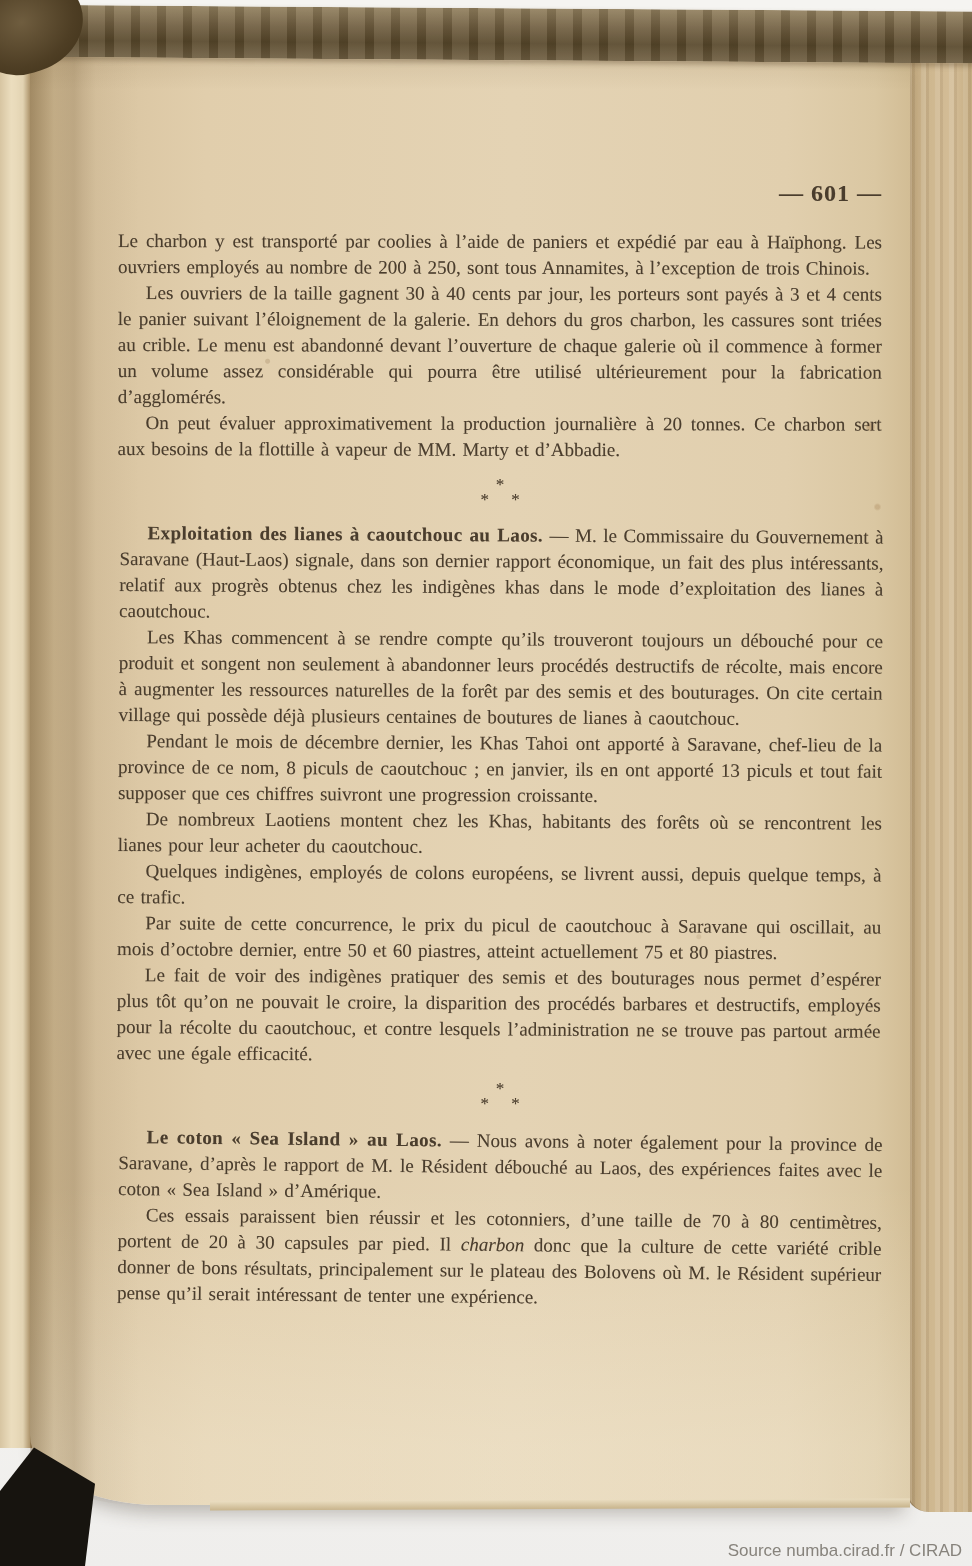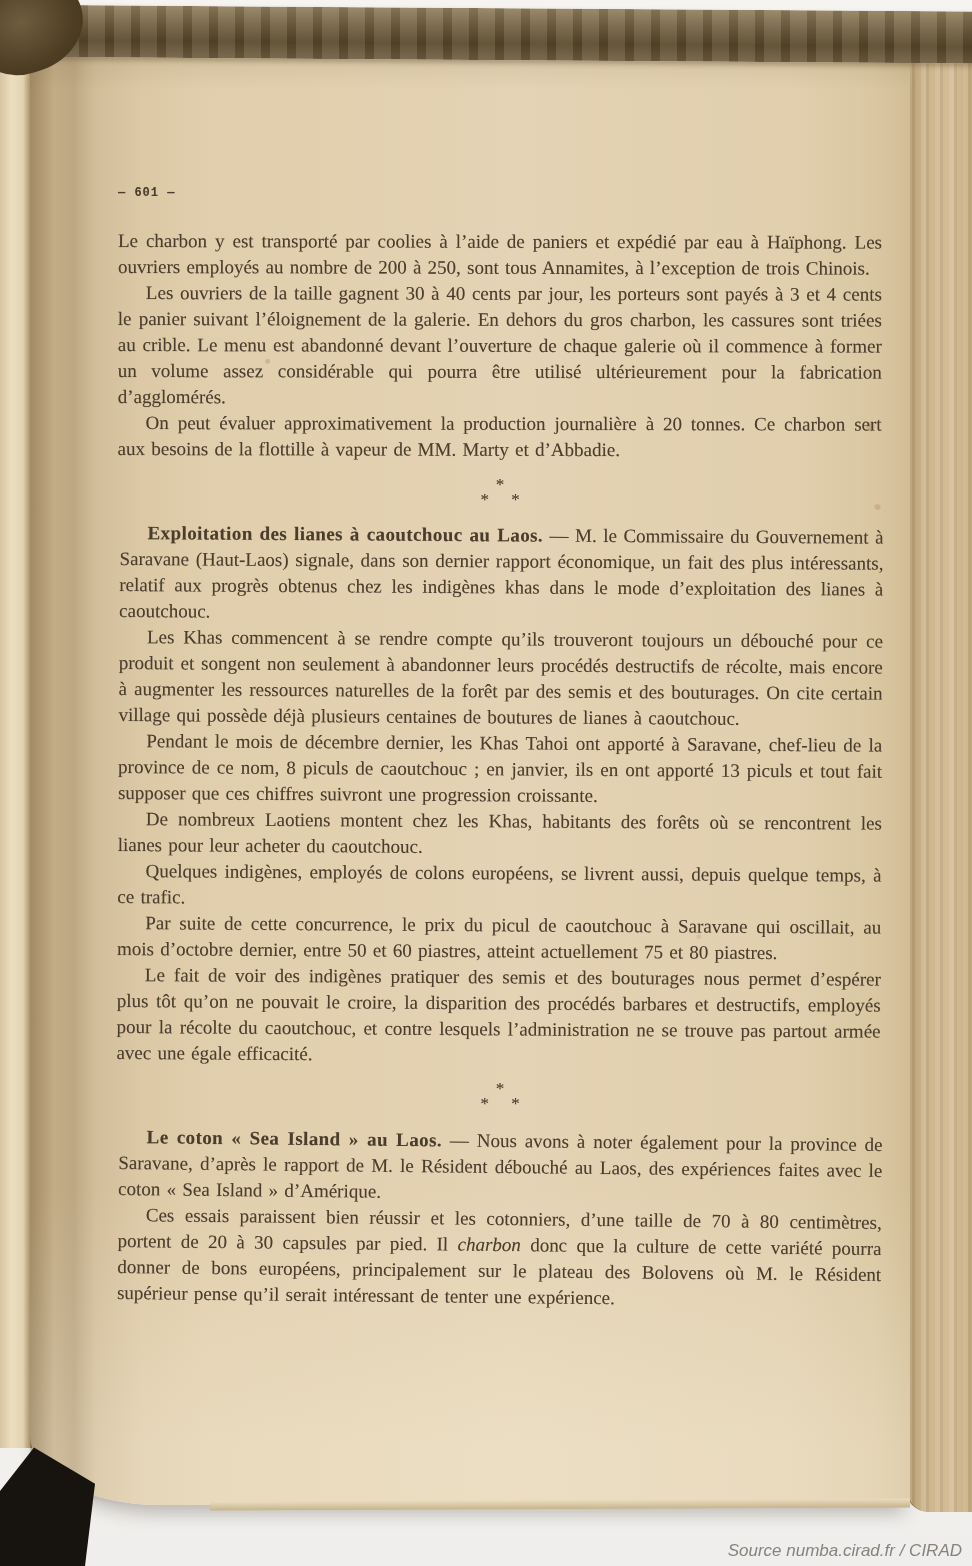--- a/index.html
+++ b/index.html
@@ -65,35 +65,35 @@
     background:#17140f;
     clip-path:polygon(0 38%, 34% 2%, 95% 32%, 85% 100%, 0 100%);
   }
   
   .text {
     position:absolute; left:118px; top:180px; width:764px;
     font-size:19px; line-height:26px; color:#4a3d2d;
     text-align:justify; text-rendering:optimizeLegibility;
     text-shadow:0.2px 0.2px 0 rgba(74,61,45,.30);
   }
-  .pagenum { text-align:left; font-weight:bold; font-size:12px; letter-spacing:1px; margin:0 0 22px 0;font-family:Liberation Mono, monospace; }
+  .pagenum { text-align:right; font-weight:bold; font-size:24px; letter-spacing:1px; margin:0 0 22px 0; }
   .text p { margin:0; text-indent:28px; word-spacing:1.5px; hyphens:auto; }
   .text p.noindent { text-indent:0; }
   .heading { font-weight:bold; letter-spacing:0.4px; }
   .asterism { text-align:center; font-size:17px; line-height:15px; margin:15px 0 13px 0; color:#4a3d2d; }
   .asterism .row2 { letter-spacing:9px; margin-left:9px; }
   .block-intro  { transform:rotate(0.12deg); transform-origin:0 0; }
   .block-rubber { transform:rotate(0.35deg); transform-origin:0 50%; }
   .block-cotton { transform:rotate(0.6deg);  transform-origin:0 40%; }
   em { font-style:italic; }
   
   .caption {
     position:absolute; right:10px; top:1541px;
     font-family:"Liberation Sans","DejaVu Sans",sans-serif;
-    font-size:17px; color:#87837c;font-style:italic;
+    font-size:17px; color:#87837c;
   }
 </style>
 </head>
 <body>
 
 <div id="scan">
 
   <div class="under-pages"></div>
   <div class="left-strip"></div>
   <div class="page"></div>
@@ -127,18 +127,18 @@
       <p>Le fait de voir des indigènes pratiquer des semis et des bouturages nous permet d’espérer plus tôt qu’on ne pouvait le croire, la disparition des procédés barbares et destructifs, employés pour la récolte du caoutchouc, et contre lesquels l’administration ne se trouve pas partout armée avec une égale efficacité.</p>
     </div>
 
     <div class="asterism">
       <div>*</div>
       <div class="row2">* *</div>
     </div>
 
     <div class="block-cotton">
       <p><span class="heading">Le coton « Sea Island » au Laos.</span><span> — Nous avons à noter également pour la province de Saravane, d’après le rapport de M. le Résident débouché au Laos, des expériences faites avec le coton « Sea Island » d’Amérique.</span></p>
-      <p><span>Ces essais paraissent bien réussir et les cotonniers, d’une taille de 70 à 80 centimètres, portent de 20 à 30 capsules par pied. Il </span><em>charbon</em><span> donc que la culture de cette variété pourra donner de bons européens, principalement sur le plateau des Bolovens où M. le Résident supérieur pense qu’il serait intéressant de tenter une expérience.</span></p>
+      <p><span>Ces essais paraissent bien réussir et les cotonniers, d’une taille de 70 à 80 centimètres, portent de 20 à 30 capsules par pied. Il </span><em>charbon</em><span> donc que la culture de cette variété crible donner de bons résultats, principalement sur le plateau des Bolovens où M. le Résident supérieur pense qu’il serait intéressant de tenter une expérience.</span></p>
     </div>
   </div>
 
   <div class="caption">Source numba.cirad.fr / CIRAD</div>
 </div>
 
 </body></html>

